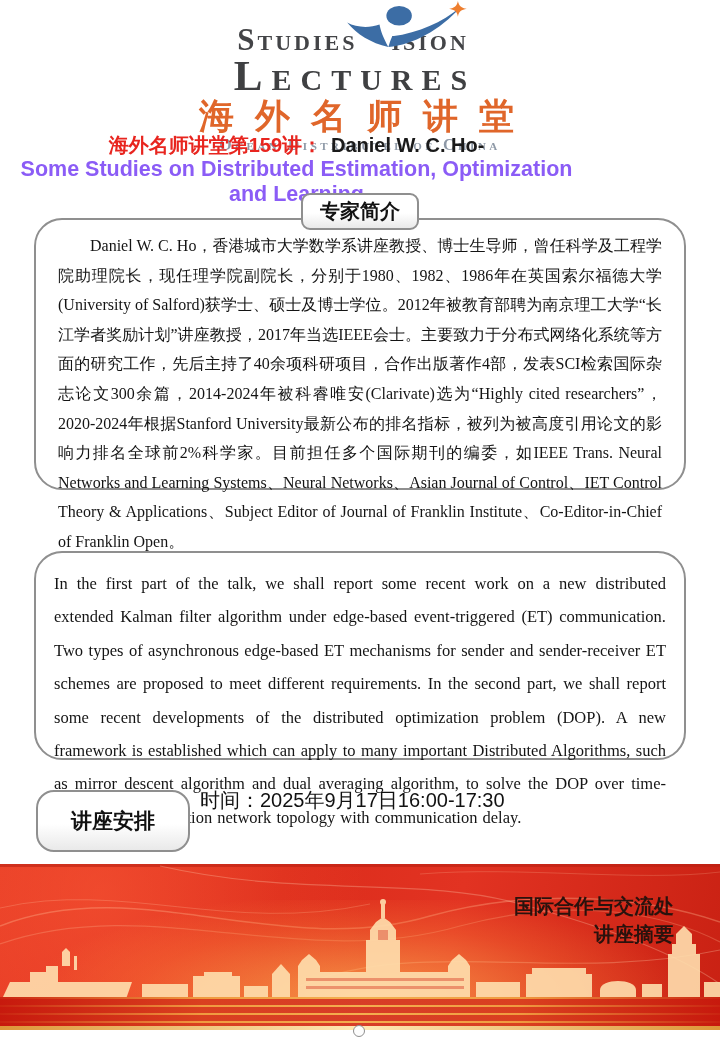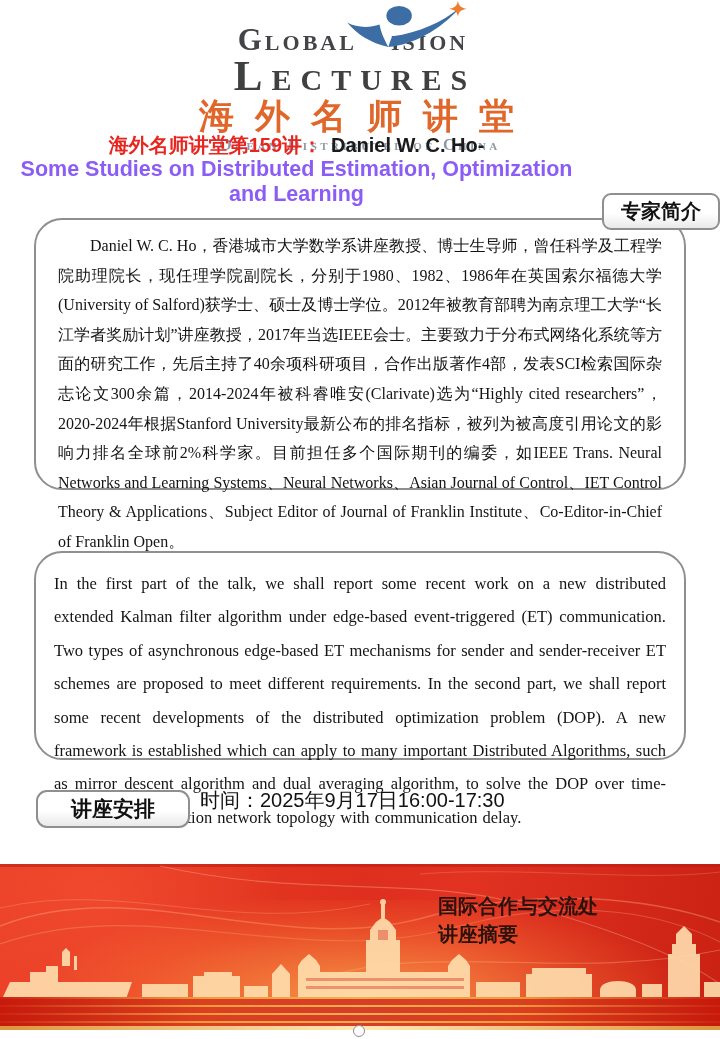--- a/index.html
+++ b/index.html
@@ -24,36 +24,36 @@
   .title-block { position:absolute; top:134px; left:8px; width:577px; text-align:center; font-weight:bold; }
   .title-line1 { font-size:20px; line-height:23px; color:#1a1a1a; }
   .title-line1 .red { color:#e8251f; }
   .title-line1 .black { margin-left:9px; }
   .title-line2 { font-size:21.5px; line-height:25px; color:#8b5cf6; }
 
   
   .badge { display:inline-block; border:2px solid #8f8f8f; border-radius:9px;
            background:linear-gradient(180deg,#ffffff 55%,#e9e9e9); padding:3px 17px;
            font-size:20px; font-weight:bold; color:#111; }
-  .badge-row { position:absolute; left:0; width:720px; text-align:right; z-index:2; }
+  .badge-row { position:absolute; left:0; width:720px; text-align:center; z-index:2; }
   .badge-expert { top:193px; }
   .badge-abstract { top:504px; }
 
   
   .round-box { position:absolute; left:34px; width:652px; background:#fff;
                border:2px solid #8f8f8f; border-radius:28px; z-index:1;
                font-family:"Liberation Serif","DejaVu Serif",serif; color:#141414; }
   .box-expert { top:218px; height:272px; padding:11px 22px 0 22px; }
   .box-expert p { font-size:16px; line-height:29.6px; text-align:justify; text-indent:2em; }
   .box-abstract { top:551px; height:209px; padding:14px 18px 0 18px; }
   .box-abstract p { font-size:16.5px; line-height:33.4px; text-align:justify; word-spacing:1px; }
 
   
-  .badge-schedule { position:absolute; left:36px; top:790px; padding:3px 33px; font-size:21px;
-                    border-radius:11px; z-index:2; }
+  .badge-schedule { position:absolute; left:36px; top:790px; padding:15px 33px; font-size:21px;
+                    border-radius:18px; z-index:2; }
   .schedule-text { position:absolute; left:200px; top:788px; font-size:20px; font-weight:normal;
                    color:#111; line-height:24px; }
 
   
   .banner { position:absolute; left:0; top:864px; width:720px; height:166px; overflow:hidden;
             background:
               radial-gradient(circle at 14% 18%, rgba(250,90,55,.55) 0%, rgba(250,90,55,0) 42%),
               linear-gradient(102deg,#e63a24 0%,#dc2c1b 38%,#e23322 62%,#c92113 100%); }
   .banner::before { content:""; position:absolute; top:0; left:0; width:100%; height:3px;
                     background:#b71f12; opacity:.55; }
@@ -63,35 +63,35 @@
                  background:radial-gradient(ellipse at 50% 88%, rgba(255,182,84,.75) 0%,
                            rgba(255,140,60,.28) 52%, rgba(255,140,60,0) 76%); }
   .banner-skyline { bottom:31px; width:720px; height:105px; }
   .banner-stairs { position:absolute; left:0; bottom:0; width:720px; height:33px;
       background:
         linear-gradient(90deg, rgba(198,24,12,.92) 0%, rgba(235,120,45,.30) 28%,
                         rgba(255,214,135,.12) 50%, rgba(235,120,45,.30) 72%, rgba(198,24,12,.92) 100%),
         repeating-linear-gradient(180deg,#f2a947 0 2.5px, #d2281a 2.5px 8px); }
   .banner-stairs::after { content:""; position:absolute; bottom:0; left:0; width:100%; height:4px;
         background:linear-gradient(90deg,#dd9638,#ffe9b4 50%,#dd9638); }
-  .banner-org { position:absolute; left:438px; top:28px; width:236px; text-align:left;
+  .banner-org { position:absolute; left:438px; top:28px; width:236px; text-align:right;
                 font-size:20px; font-weight:bold; color:#2a120d; line-height:28px; z-index:3; }
 
   
   .resize-handle { position:absolute; left:353px; top:1025px; width:12px; height:12px;
                    border-radius:50%; background:#fdfdfd; border:1.5px solid #8f8f8f; z-index:6; }
 </style>
 </head>
 <body>
 
 <div class="poster">
 
   <div class="logo">
     <div class="logo-row1">
-      <span>Global</span><span class="logo-gap"></span><span>ision</span>
+      <span>Studies</span><span class="logo-gap"></span><span>ision</span>
     </div>
     <svg class="logo-figure" viewBox="0 0 130 50" xmlns="http://www.w3.org/2000/svg">
       <path d="M6,22 C16,34 30,43 48,47 C43,38 40,30 39,24 C28,28 15,27 6,22 Z" fill="#3c6da5"></path>
       <path d="M48,47 C74,44 100,30 122,6 C102,22 80,32 52,36 C50,40 49,44 48,47 Z" fill="#3c6da5"></path>
       <ellipse cx="59" cy="15" rx="13" ry="10" fill="#3c6da5"></ellipse>
       <path d="M119,0 C120,5.5 122.5,7 128,8 C122.5,9 120,10.5 119,16 C118,10.5 115.5,9 110,8 C115.5,7 118,5.5 119,0 Z" fill="#ee7e2f"></path>
     </svg>
     <div class="logo-row2">Lectures</div>
     <div class="logo-cn">海外名师讲堂</div>
     <div class="logo-univ">Ocean Distributed of China</div>

